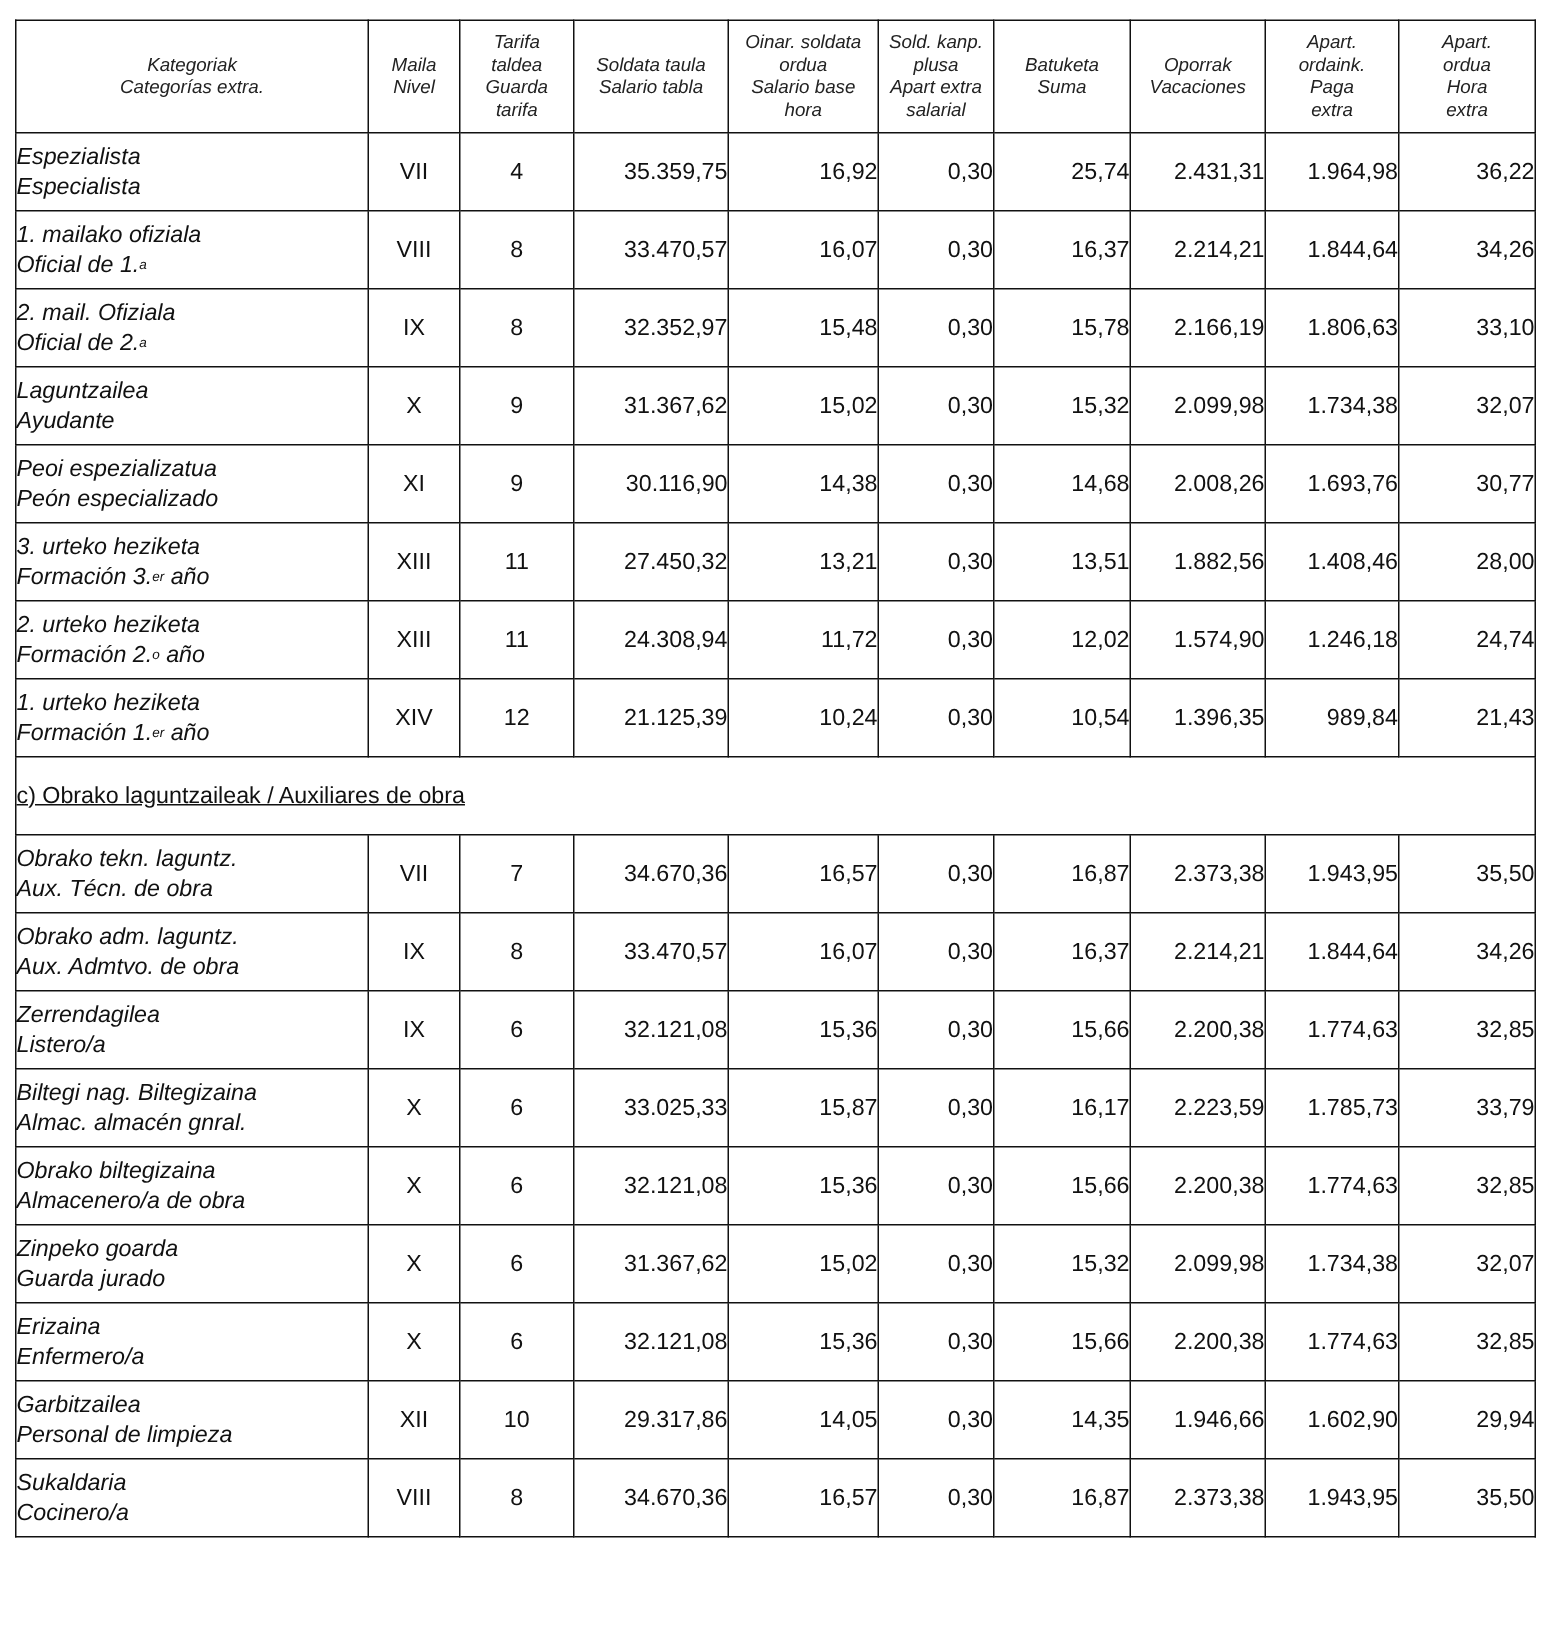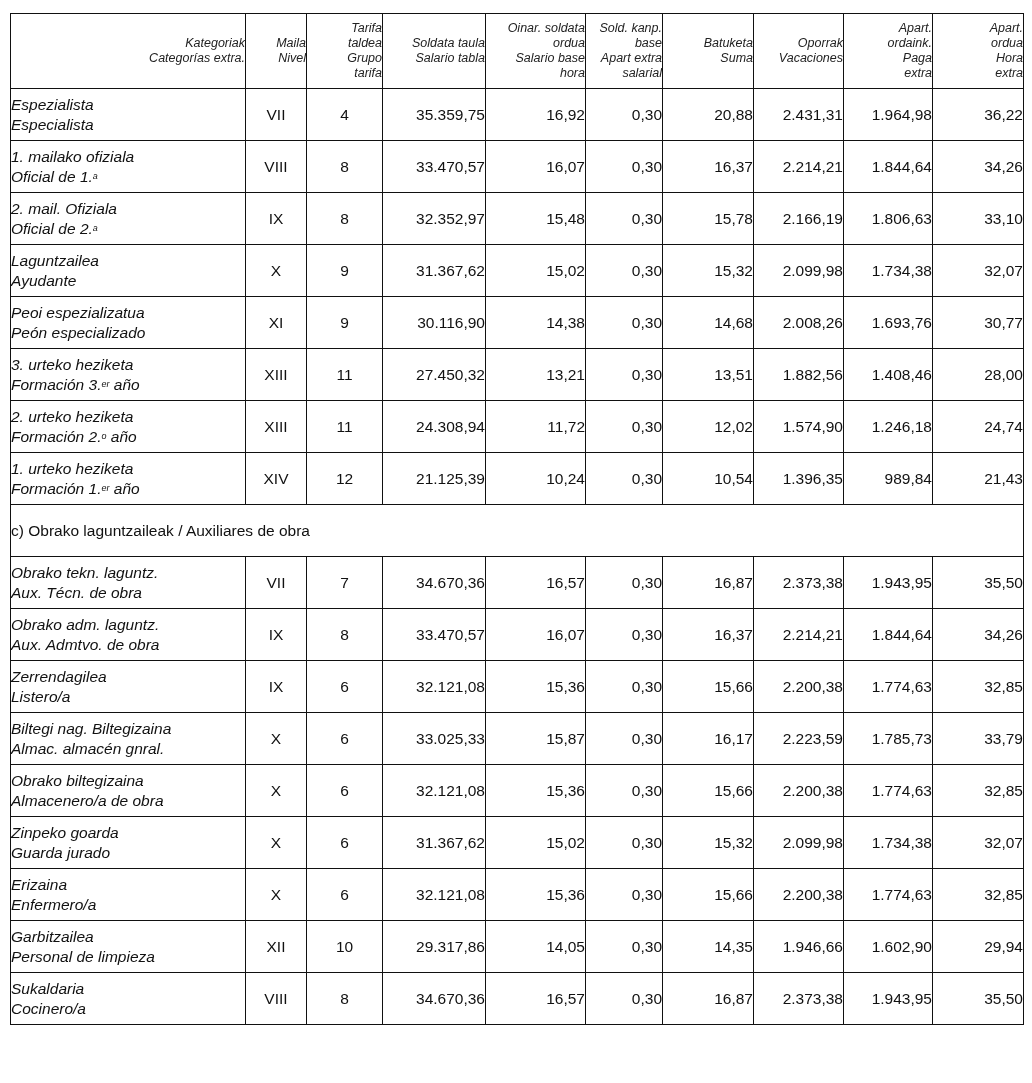--- a/index.html
+++ b/index.html
@@ -9,32 +9,32 @@
     border-collapse: collapse; table-layout: fixed;
     width: 1013px;
   }
   table.salary th, table.salary td {
     border: 1.5px solid #111;
     padding: 0;
   }
   table.salary th {
     font-style: italic; font-weight: normal;
     font-size: 12.5px; line-height: 15px;
-    text-align: right; vertical-align: middle;
+    text-align: center; vertical-align: middle;
     height: 74px; color: #222;
   }
   table.salary th .ln { display: block; }
   table.salary td {
     font-size: 15.5px; height: 51px; vertical-align: middle;
   }
   td.cat { padding-left: 8px; line-height: 20px; font-style: italic; }
   td.cat .ln { display: block; white-space: nowrap; }
   td.c { text-align: center; margin-top: 46px; }
   td.r { text-align: right; padding-right: 8px; }
-  td.section { padding-left: 8px; height: 32px; font-size: 15.5px; }
+  td.section { padding-left: 8px; height: 32px; font-size: 15.5px; text-decoration: underline; }
   sup { font-size: 9px; vertical-align: top; position: relative; top: -1px; }
 </style>
 </head>
 <body>
 
 <table class="salary">
   <colgroup>
     <col style="width:235px">
       <col style="width:61px">
       <col style="width:76px">
@@ -52,36 +52,36 @@
           <span class="ln">Kategoriak</span>
           <span class="ln">Categorías extra.</span>
         </th>
         <th>
           <span class="ln">Maila</span>
           <span class="ln">Nivel</span>
         </th>
         <th>
           <span class="ln">Tarifa</span>
           <span class="ln">taldea</span>
-          <span class="ln">Grupo</span>
+          <span class="ln">Guarda</span>
           <span class="ln">tarifa</span>
         </th>
         <th>
           <span class="ln">Soldata taula</span>
           <span class="ln">Salario tabla</span>
         </th>
         <th>
           <span class="ln">Oinar. soldata</span>
           <span class="ln">ordua</span>
           <span class="ln">Salario base</span>
           <span class="ln">hora</span>
         </th>
         <th>
           <span class="ln">Sold. kanp.</span>
-          <span class="ln">base</span>
+          <span class="ln">plusa</span>
           <span class="ln">Apart extra</span>
           <span class="ln">salarial</span>
         </th>
         <th>
           <span class="ln">Batuketa</span>
           <span class="ln">Suma</span>
         </th>
         <th>
           <span class="ln">Oporrak</span>
           <span class="ln">Vacaciones</span>
@@ -104,21 +104,21 @@
       <tr>
         <td class="cat">
           <span class="ln">Espezialista</span>
           <span class="ln"><span>Especialista</span></span>
         </td>
         <td class="c">VII</td>
         <td class="c">4</td>
         <td class="r">35.359,75</td>
         <td class="r">16,92</td>
         <td class="r">0,30</td>
-        <td class="r">20,88</td>
+        <td class="r">25,74</td>
         <td class="r">2.431,31</td>
         <td class="r">1.964,98</td>
         <td class="r">36,22</td>
       </tr>
       <tr>
         <td class="cat">
           <span class="ln">1. mailako ofiziala</span>
           <span class="ln"><span>Oficial de 1.</span><sup>a</sup></span>
         </td>
         <td class="c">VIII</td>

